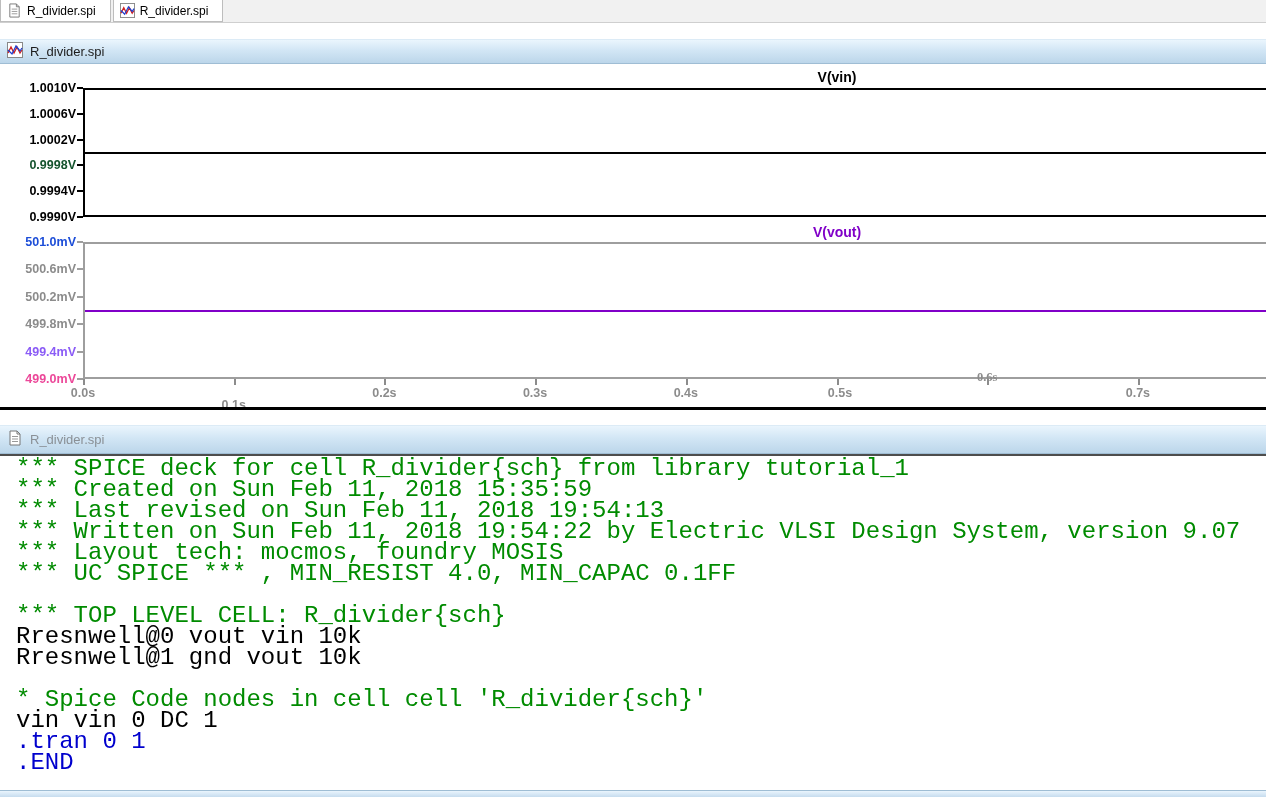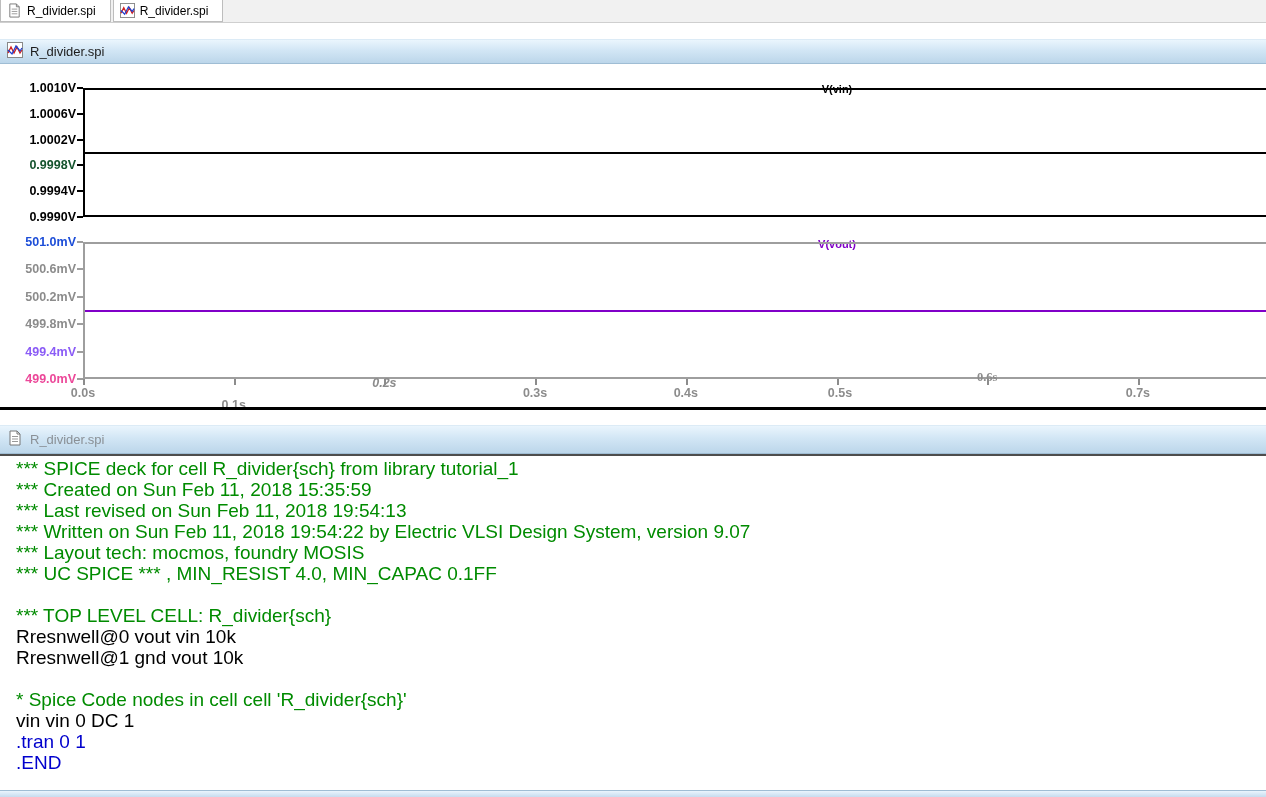--- a/index.html
+++ b/index.html
@@ -37,21 +37,21 @@
   #text-titlebar { top: 425px; height: 29px; }
   #text-titlebar .title-text { color: #8a9096; }
 
   
   #plot-area {
     position: absolute; top: 64px; left: 0;
     width: 1266px; height: 344px; background: #ffffff;
   }
   .panel-title {
     position: absolute; transform: translateX(-50%);
-    font-weight: bold; font-size: 11px; white-space: nowrap; margin-top: 14px;
+    font-weight: bold; font-size: 14px; white-space: nowrap;
   }
   .panel-frame {
     position: absolute; border: 2px solid #000; border-right: none;
     background: transparent;
   }
   .ytick-label {
     position: absolute; left: 0; width: 76px; text-align: right;
     font-weight: bold; font-size: 12.5px; line-height: 16px; white-space: nowrap;
   }
   .ytick-mark { position: absolute; width: 6px; height: 2px; }
@@ -66,22 +66,22 @@
   #window-divider {
     position: absolute; top: 407px; left: 0; width: 100%; height: 3px;
     background: #000000;
   }
 
   
   #code-area {
     position: absolute; top: 454px; left: 0; width: 100%; height: 336px;
     background: #ffffff; border-top: 2px solid #4d4d4d;
     padding: 2px 0 0 16px; overflow: hidden;
-    font-family: Liberation Sans, sans-serif;
-    font-size: 19px; line-height: 21px; white-space: pre;
+    font-family: Liberation Mono, monospace;
+    font-size: 24px; line-height: 21px; white-space: pre;
   }
   .code-line { height: 21px; }
 
   
   #bottom-strip {
     position: absolute; top: 790px; left: 0; width: 100%; height: 7px;
     background: linear-gradient(to bottom, #eaf5fd, #c6dcee);
     border-top: 1px solid #9fbdd4;
   }
 </style>
@@ -155,21 +155,21 @@
       <div class="ytick-label" style="top: 279.6px; color: #8b5cf6;">499.4mV</div>
       <div class="ytick-mark" style="left: 77px; top: 286.6px; background: rgb(158, 158, 158);"></div>
       <div class="ytick-label" style="top: 307px; color: #ec4899;">499.0mV</div>
       <div class="ytick-mark" style="left: 77px; top: 314px; background: rgb(158, 158, 158);"></div>
       <div class="trace" style="left: 85px; top: 245.5px; width: 1181px; background: rgb(128, 0, 200);"></div>
       <div class="xtick-mark" style="left: 83px; top: 315px;"></div>
       <div class="xtick-label" style="left: 83px; top: 322px;">0.0s</div>
       <div class="xtick-mark" style="left: 233.7px; top: 315px;"></div>
       <div class="xtick-label" style="left: 233.7px; top: 322px; margin-top: 12px;">0.1s</div>
       <div class="xtick-mark" style="left: 384.4px; top: 315px;"></div>
-      <div class="xtick-label" style="left: 384.4px; top: 312px; font-style: italic;">0.2s</div>
+      <div class="xtick-label" style="left: 384.4px; top: 322px;">0.2s</div>
       <div class="xtick-mark" style="left: 535.1px; top: 315px;"></div>
       <div class="xtick-label" style="left: 535.1px; top: 322px;">0.3s</div>
       <div class="xtick-mark" style="left: 685.8px; top: 315px;"></div>
       <div class="xtick-label" style="left: 685.8px; top: 322px;">0.4s</div>
       <div class="xtick-mark" style="left: 836.5px; top: 315px;"></div>
       <div class="xtick-label" style="left: 840px; top: 322px;">0.5s</div>
       <div class="xtick-mark" style="left: 987.2px; top: 315px;"></div>
       <div class="xtick-label" style="left: 987.2px; top: 306px; font-family: Liberation Serif, serif;">0.6s</div>
       <div class="xtick-mark" style="left: 1137.9px; top: 315px;"></div>
       <div class="xtick-label" style="left: 1137.9px; top: 322px;">0.7s</div>

